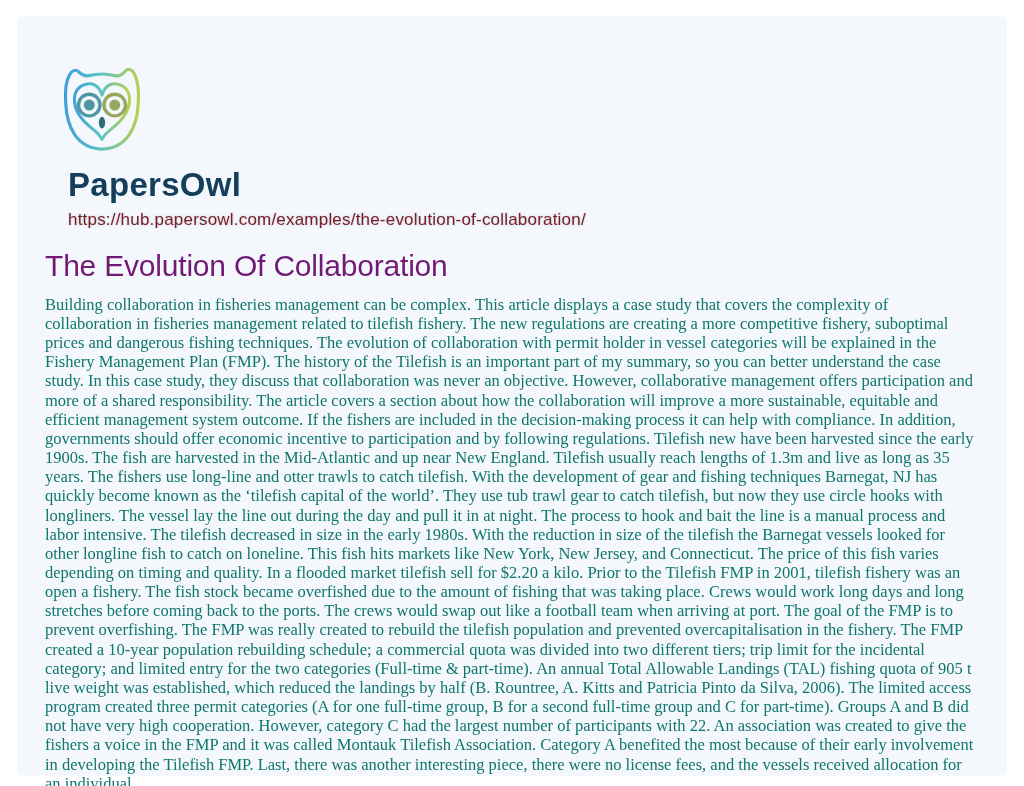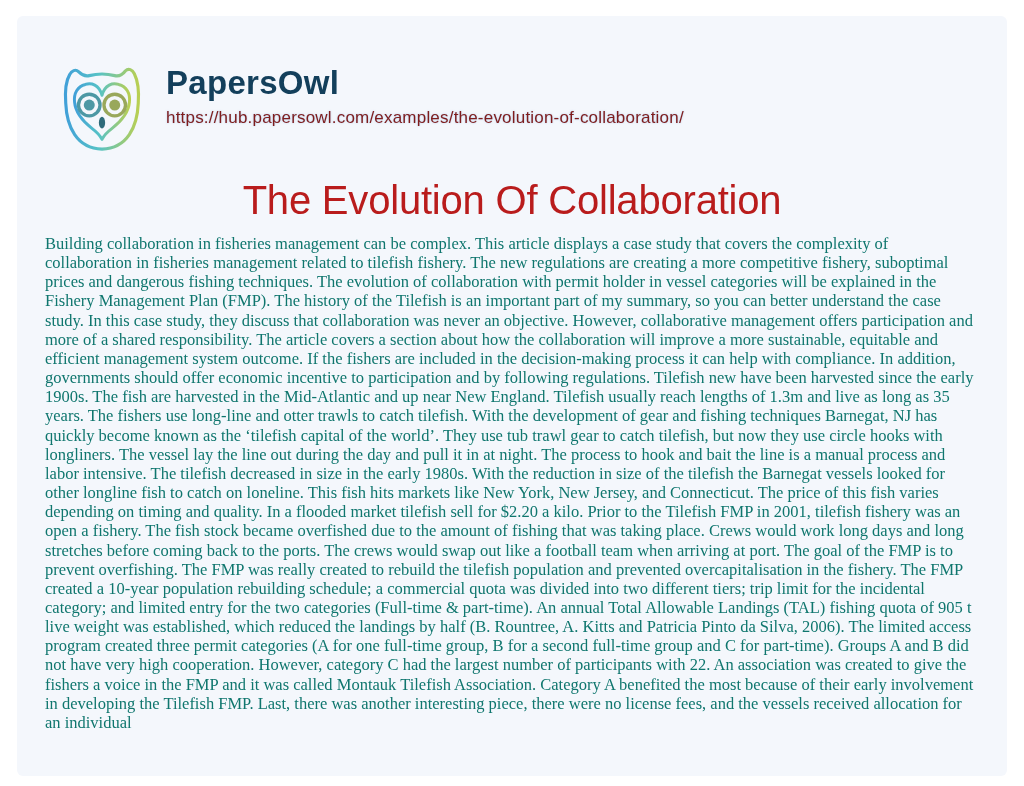--- a/index.html
+++ b/index.html
@@ -24,20 +24,21 @@
     width: 990px;
     height: 760px;
     background: #f4f7fc;
     border-radius: 6px;
     box-sizing: border-box;
   }
   .header {
     display: flex;
     align-items: flex-start;
     margin: 40px 0 0 36px;
+    flex-direction: column;
   }
   .logo-wrap {
     width: 98px;
     height: 102px;
     flex: 0 0 auto;
   }
   .brand-block {
     margin-left: 15px;
     padding-top: 9px;
   }
@@ -51,26 +52,25 @@
   .brand-url {
     margin-top: 7px;
     font-size: 17px;
     color: #7f1d1d;
     text-shadow: 0 0 2px rgba(121, 165, 218, 0.55);
     letter-spacing: 0.2px;
     cursor: pointer;
   }
   .article-title {
     margin: 19px 28px 0 28px;
-    font-size: 40px;
+    font-size: 30px;
     font-weight: 400;
-    color: #b91c1c;
+    color: #701a75;
     letter-spacing: -0.2px;
     line-height: 1.15;
-    text-align: center;
   }
   .article-body {
     margin: 11px 28px 0 28px;
     width: 934px;
     font-family: "Liberation Serif", serif;
     font-size: 16.5px;
     line-height: 19.15px;
     color: #0f766e;
     text-align: left;
   }

